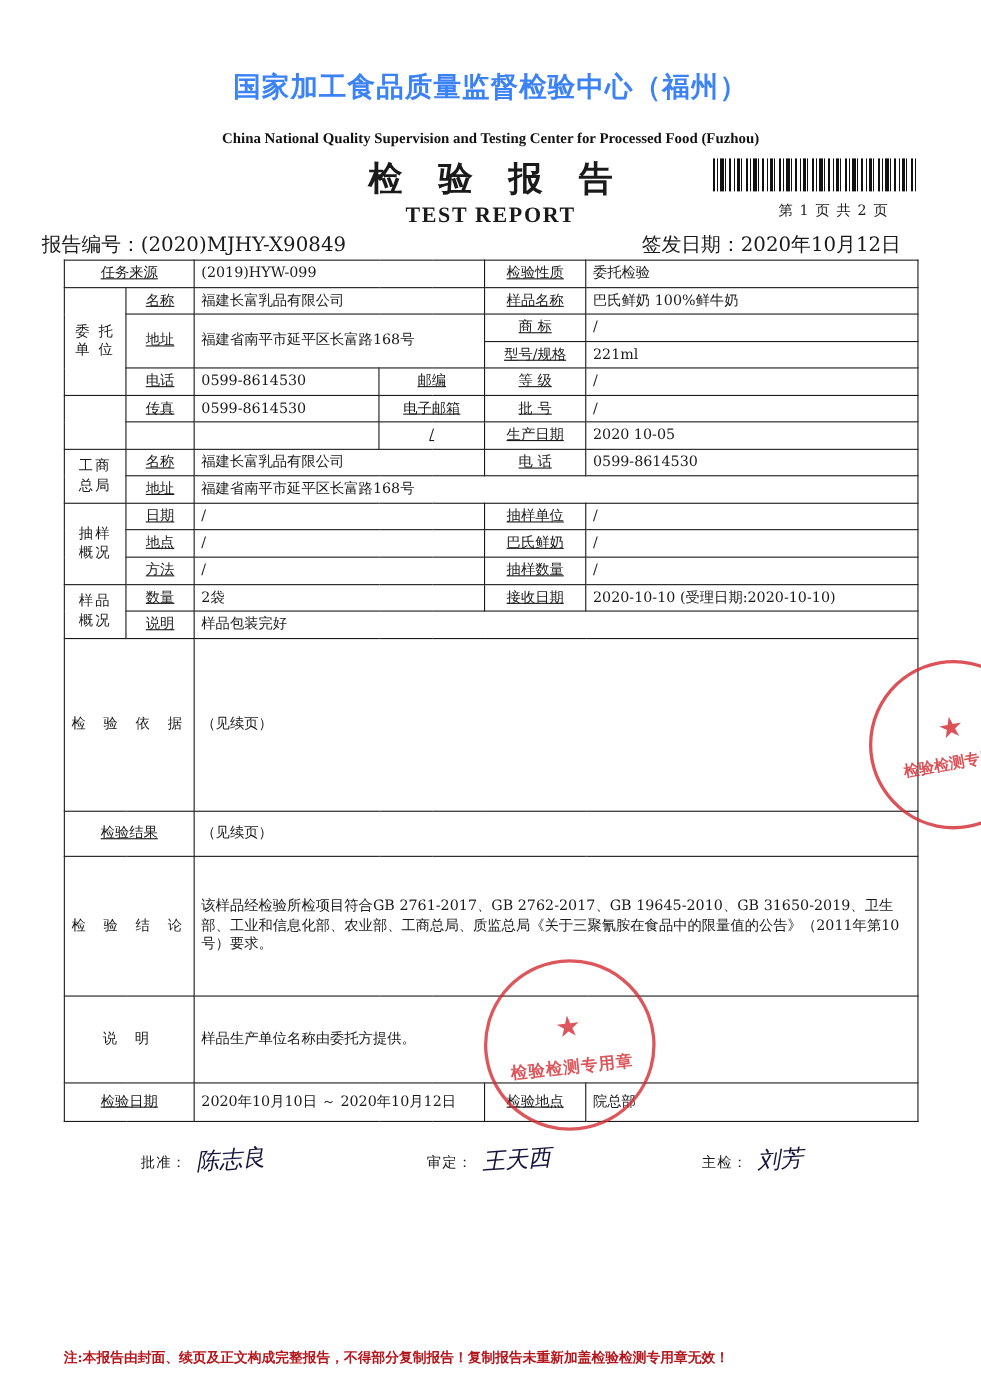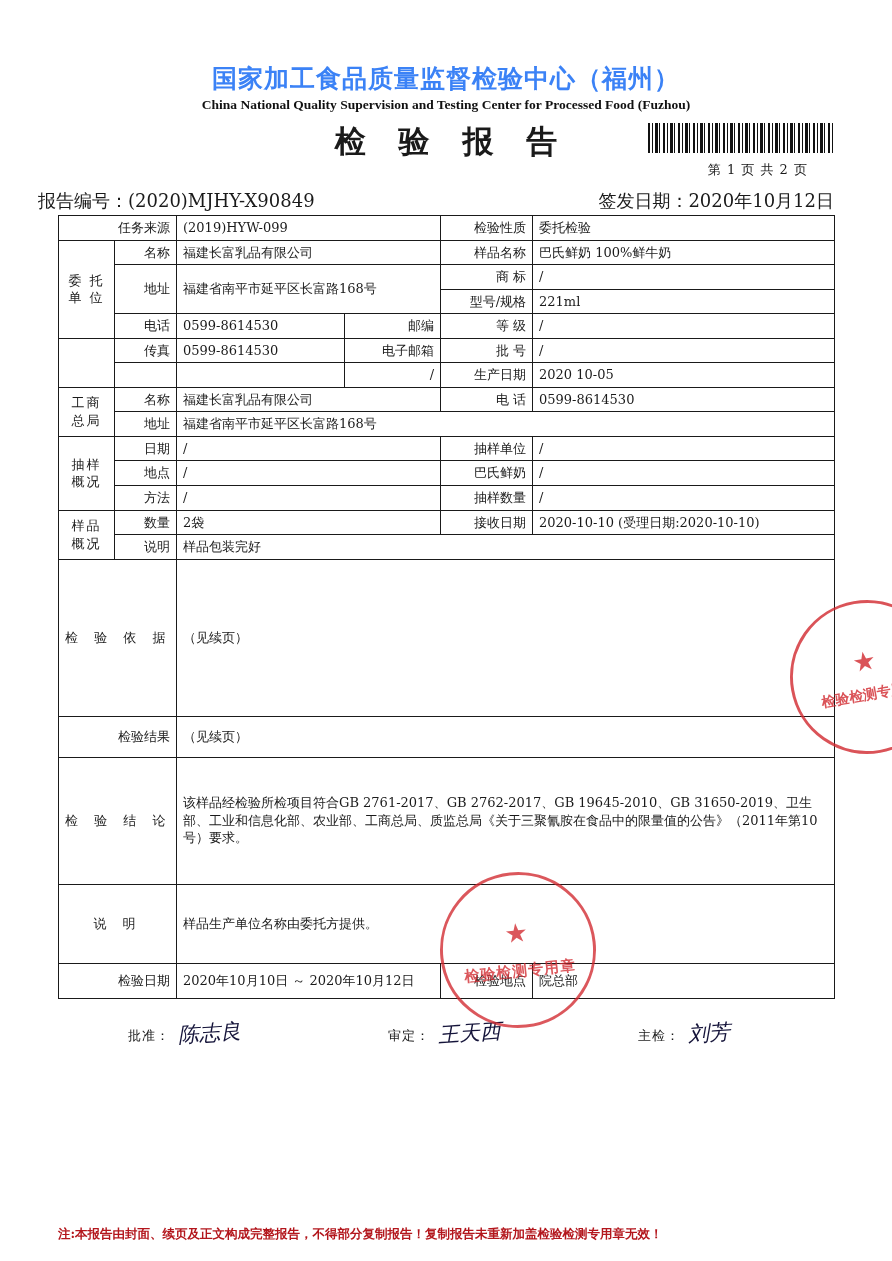--- a/index.html
+++ b/index.html
@@ -30,21 +30,21 @@
     font-family: "DejaVu Serif", serif;
     font-size: 25px;
     font-weight: bold;
     letter-spacing: 1px;
     color: #3b82f6;
   }
   .title-en {
     font-family: "Liberation Serif", serif;
     font-size: 13.5px;
     font-weight: bold;
-    margin-top: 2px;
+    margin-top: 23px;
     color: #111;
     text-align: center;
   }
 
   .report-title-row {
     position: relative;
     margin-top: 8px;
     height: 62px;
   }
   .report-title {
@@ -90,40 +90,41 @@
   }
 
   .meta-row {
     position: relative;
     height: 22px;
     margin: 6px 58px 4px 38px;
     font-family: "DejaVu Serif", serif;
     font-size: 18px;
   }
   .meta-left { position: absolute; left: 0; top: 0; }
-  .meta-right { position: absolute; right: 0; top: 0; }
+  .meta-right { position: absolute; right: 15px; top: 0; }
 
   
   table.report {
     border-collapse: collapse;
     margin: 0 58px;
     width: calc(892px - 116px);
     table-layout: fixed;
     font-family: "DejaVu Serif", serif;
     font-size: 13px;
   }
   table.report td {
     border: 1px solid #1a1a1a;
     padding: 3px 6px;
     vertical-align: middle;
     line-height: 1.35;
   }
   .lbl {
-    text-align: right;
+    text-align: center;
     white-space: nowrap;
+    text-decoration: underline;
   }
   .lbl-sp {
     text-align: center;
     letter-spacing: 6px;
     white-space: nowrap;
     padding-left: 10px;
   }
   .vside {
     text-align: center;
     letter-spacing: 2px;
@@ -245,20 +246,21 @@
 <div class="page">
 
   <div class="header">
     <div class="title-cn">国家加工食品质量监督检验中心（福州）</div>
     <div class="title-en">China National Quality Supervision and Testing Center for Processed Food (Fuzhou)</div>
   </div>
 
   <div class="report-title-row">
     <div class="report-title">
       <div class="cn">检 验 报 告</div>
+      <div class="en">TEST REPORT</div>
     </div>
     <div class="barcode"></div>
     <div class="page-no">第 1 页  共 2 页</div>
   </div>
 
   <div class="meta-row">
     <span class="meta-left"><span>报告编号：</span><span>(2020)MJHY-X90849</span></span>
     <span class="meta-right"><span>签发日期：</span><span>2020年10月12日</span></span>
   </div>
 

